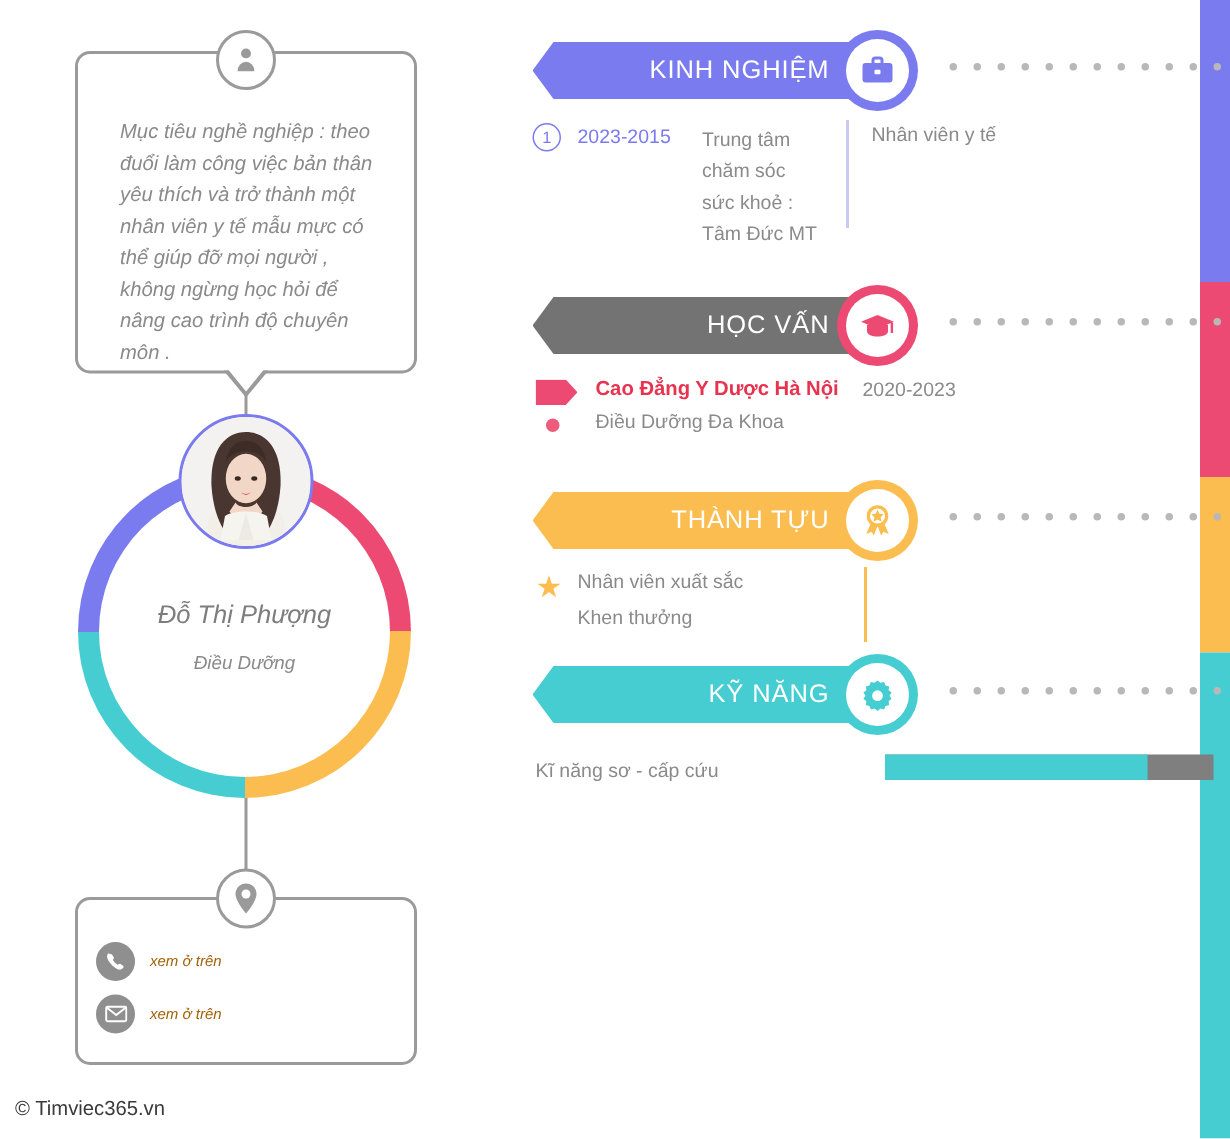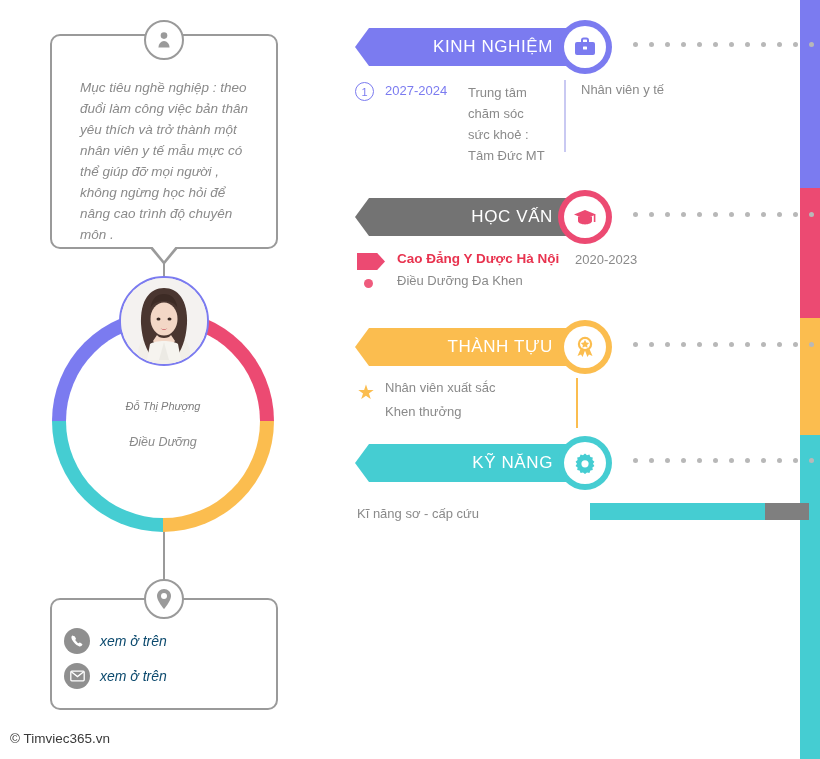--- a/index.html
+++ b/index.html
@@ -105,21 +105,21 @@
     left: 14px; top: 14px;
     width: 194px; height: 194px;
     border-radius: 50%;
     background: #ffffff;
   }
   #profile-name {
     position: absolute;
     left: 0; top: 90px;
     width: 100%;
     text-align: center;
-    font-size: 11px;
+    font-size: 17px;
     color: #7d7d7d;
   }
   #profile-role {
     position: absolute;
     left: 0; top: 125px;
     width: 100%;
     text-align: center;
     font-size: 12.5px;
     color: #8a8a8a;
   }
@@ -158,21 +158,21 @@
   .contact-row.r2 { top: 63px; }
   .contact-icon {
     width: 26px; height: 26px;
     border-radius: 50%;
     background: #8f8f8f;
     display: flex;
     align-items: center;
     justify-content: center;
     flex: 0 0 auto;
   }
-  .contact-text { font-size: 14px; color: #0c4a6e; }
+  .contact-text { font-size: 10px; color: #a16207; }
 
   
   #right-column {
     position: absolute;
     left: 328px; top: 0;
     width: 472px; height: 759px;
   }
 
   .section { position: absolute; left: 0; width: 472px; margin-left: 27px; }
   #sec-experience  { top: 20px; }
@@ -486,21 +486,21 @@
           <i></i>
           <i></i>
           <i></i>
           <i></i>
           <i></i>
           <i></i>
         </div>
     </div>
     <div id="exp-body">
       <div id="exp-index">1</div>
-      <div id="exp-period">2027-2024</div>
+      <div id="exp-period">2023-2015</div>
       <div id="exp-company">Trung tâm
 chăm sóc
 sức khoẻ :
 Tâm Đức MT</div>
       <div id="exp-divider"></div>
       <div id="exp-position">Nhân viên y tế</div>
     </div>
   </div>
 
   <div class="section" id="sec-education">
@@ -532,21 +532,21 @@
           <i></i>
           <i></i>
           <i></i>
         </div>
     </div>
     <div id="edu-body">
       <div id="edu-flag"></div>
       <div id="edu-school">Cao Đẳng Y Dược Hà Nội</div>
       <div id="edu-period">2020-2023</div>
       <div id="edu-dot"></div>
-      <div id="edu-major">Điều Dưỡng Đa Khen</div>
+      <div id="edu-major">Điều Dưỡng Đa Khoa</div>
     </div>
   </div>
 
   <div class="section" id="sec-skills">
     <div class="ribbon-wrap">
       <div class="ribbon" style="background:#45cdd2">
         <span class="ribbon-label">KỸ NĂNG</span>
       </div>
       <div class="ribbon-badge" style="background:#45cdd2">
         <span class="inner-ring">

